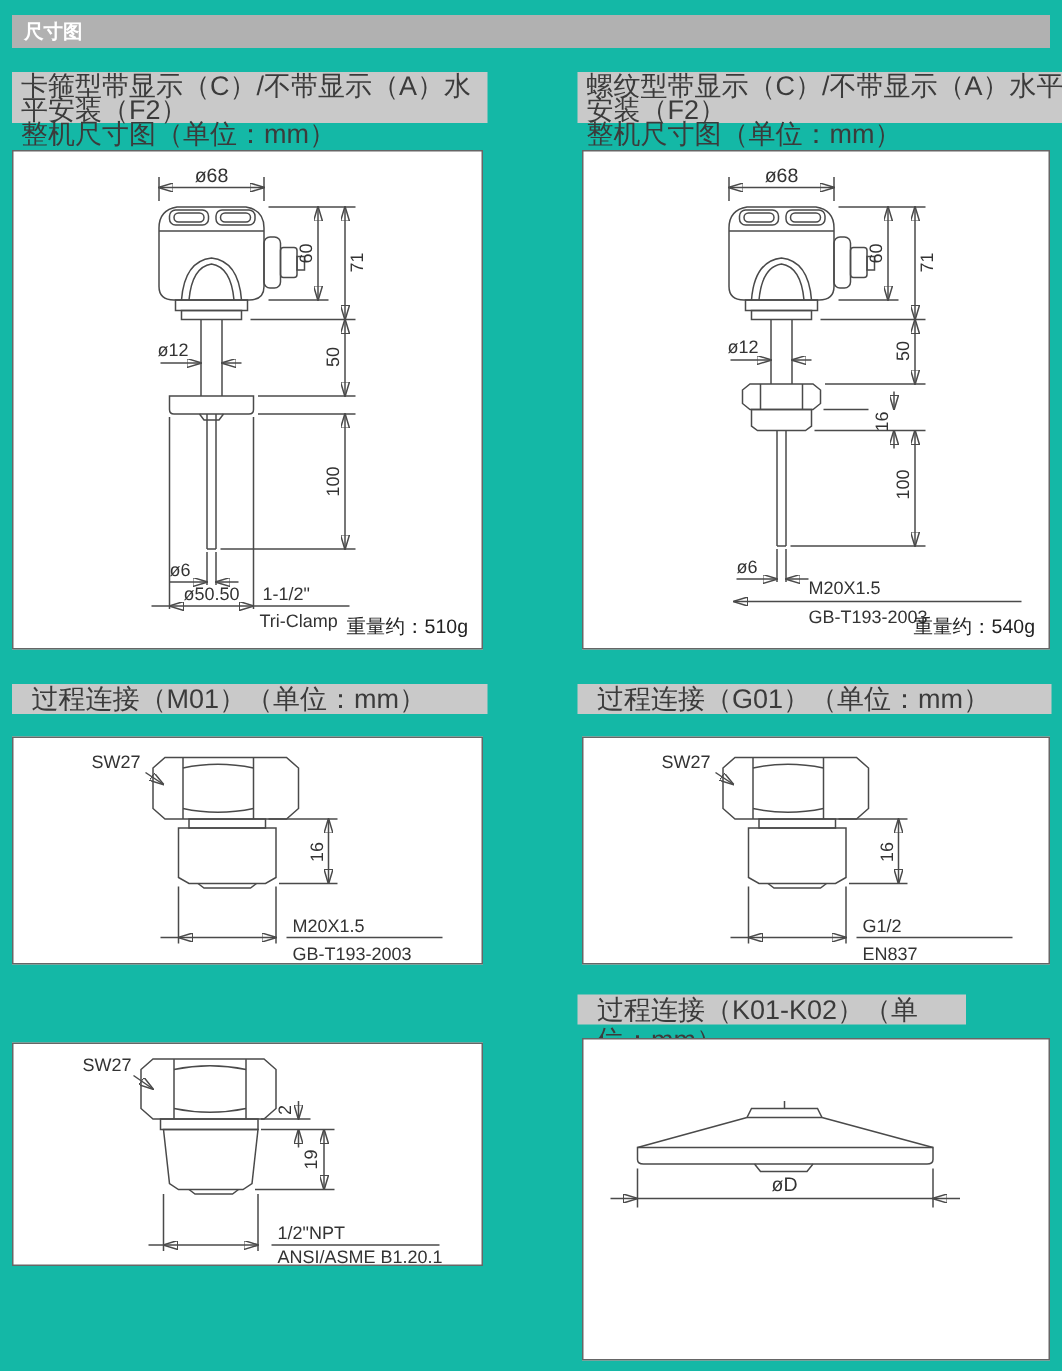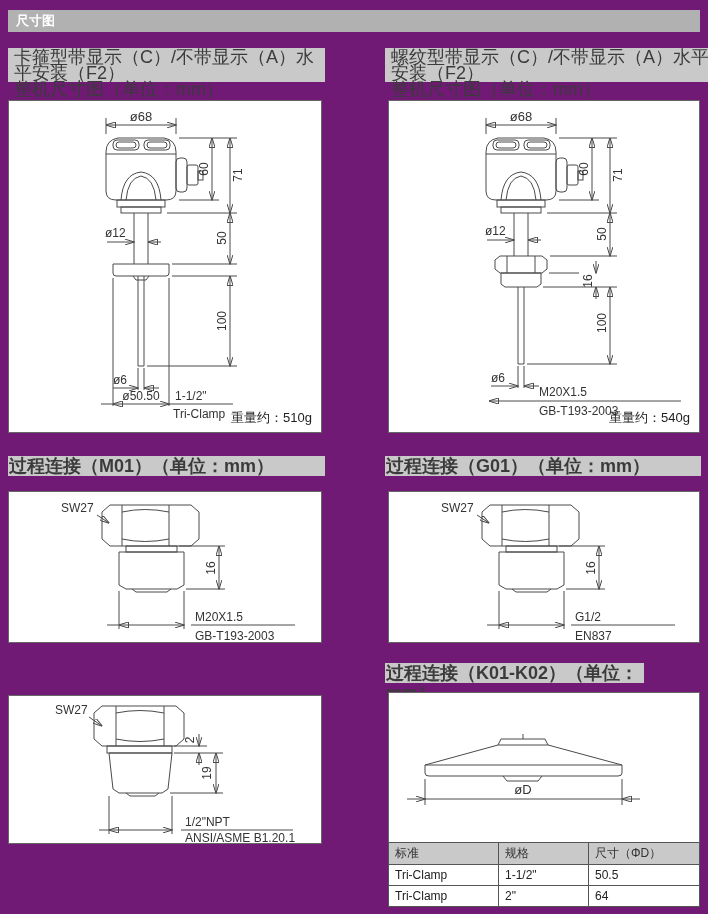--- a/index.html
+++ b/index.html
@@ -1,23 +1,23 @@
 <!DOCTYPE html>
 <html><head>
 <meta charset="utf-8">
 <style>
   html,body{margin:0;padding:0;background:#fff;}
-  .page{position:relative;width:708px;height:914px;background:#701a75;
+  .page{position:relative;width:708px;height:914px;background:#14b8a6;
         font-family:"Liberation Sans",sans-serif;overflow:hidden;}
   .bar-main{position:absolute;box-sizing:border-box;background:#b1b1b1;color:#ffffff;
         font-size:13px;font-weight:bold;line-height:22px;padding:0 8px;}
   .bar-sub{position:absolute;box-sizing:border-box;background:#c9c9c9;color:#3b3b3b;
         font-size:18px;}
   .bar-sub.two{padding:1px 6px 0;line-height:16px;}
-  .bar-sub.one{padding:0 1px;line-height:20px;font-weight:bold;}
+  .bar-sub.one{padding:0 13px;line-height:20px;}
   .panel{position:absolute;box-sizing:border-box;border:1px solid #666;background:#fff;}
   .weight{position:absolute;right:9px;bottom:5px;font-size:13px;color:#222;}
   svg{display:block;}
   svg line, svg path, svg rect{stroke:#4a4a4a;stroke-width:1;fill:none;}
   .dt{font-size:12px;fill:#333;stroke:none;font-family:"Liberation Sans",sans-serif;}
   .dtb{font-size:13px;fill:#333;stroke:none;font-family:"Liberation Sans",sans-serif;}
   table.spec{position:absolute;left:-1px;right:-1px;bottom:-1px;width:calc(100% + 2px);
         border-collapse:collapse;font-size:12px;color:#222;table-layout:fixed;}
   table.spec td,table.spec th{border:1px solid #555;padding:2px 6px;text-align:left;
         font-weight:normal;height:16px;}
@@ -296,39 +296,15 @@
       </g>
       <g>
         <line x1="36" y1="86" x2="36" y2="112"></line>
           <line x1="233" y1="86" x2="233" y2="112"></line>
         <line x1="18" y1="106" x2="36" y2="106" marker-end="url(#arr)"></line>
         <line x1="251" y1="106" x2="233" y2="106" marker-end="url(#arr)"></line>
         <line x1="36" y1="106" x2="233" y2="106"></line>
       </g>
       <text class="dtb" x="134" y="101" text-anchor="middle">øD</text>
     </svg>
-    <table class="spec">
-      <colgroup>
-          <col style="width:110px">
-          <col style="width:90px">
-          <col>
-        </colgroup>
-      <tbody>
-          <tr>
-        <th>标准</th>
-        <th>规格</th>
-        <th>尺寸（ΦD）</th>
-      </tr>
-      <tr>
-        <td>Tri-Clamp</td>
-        <td>1-1/2"</td>
-        <td>50.5</td>
-      </tr>
-      <tr>
-        <td>Tri-Clamp</td>
-        <td>2"</td>
-        <td>64</td>
-      </tr>
-    </tbody>
-      </table>
   </div>
 
 </div>
 
 </body></html>

